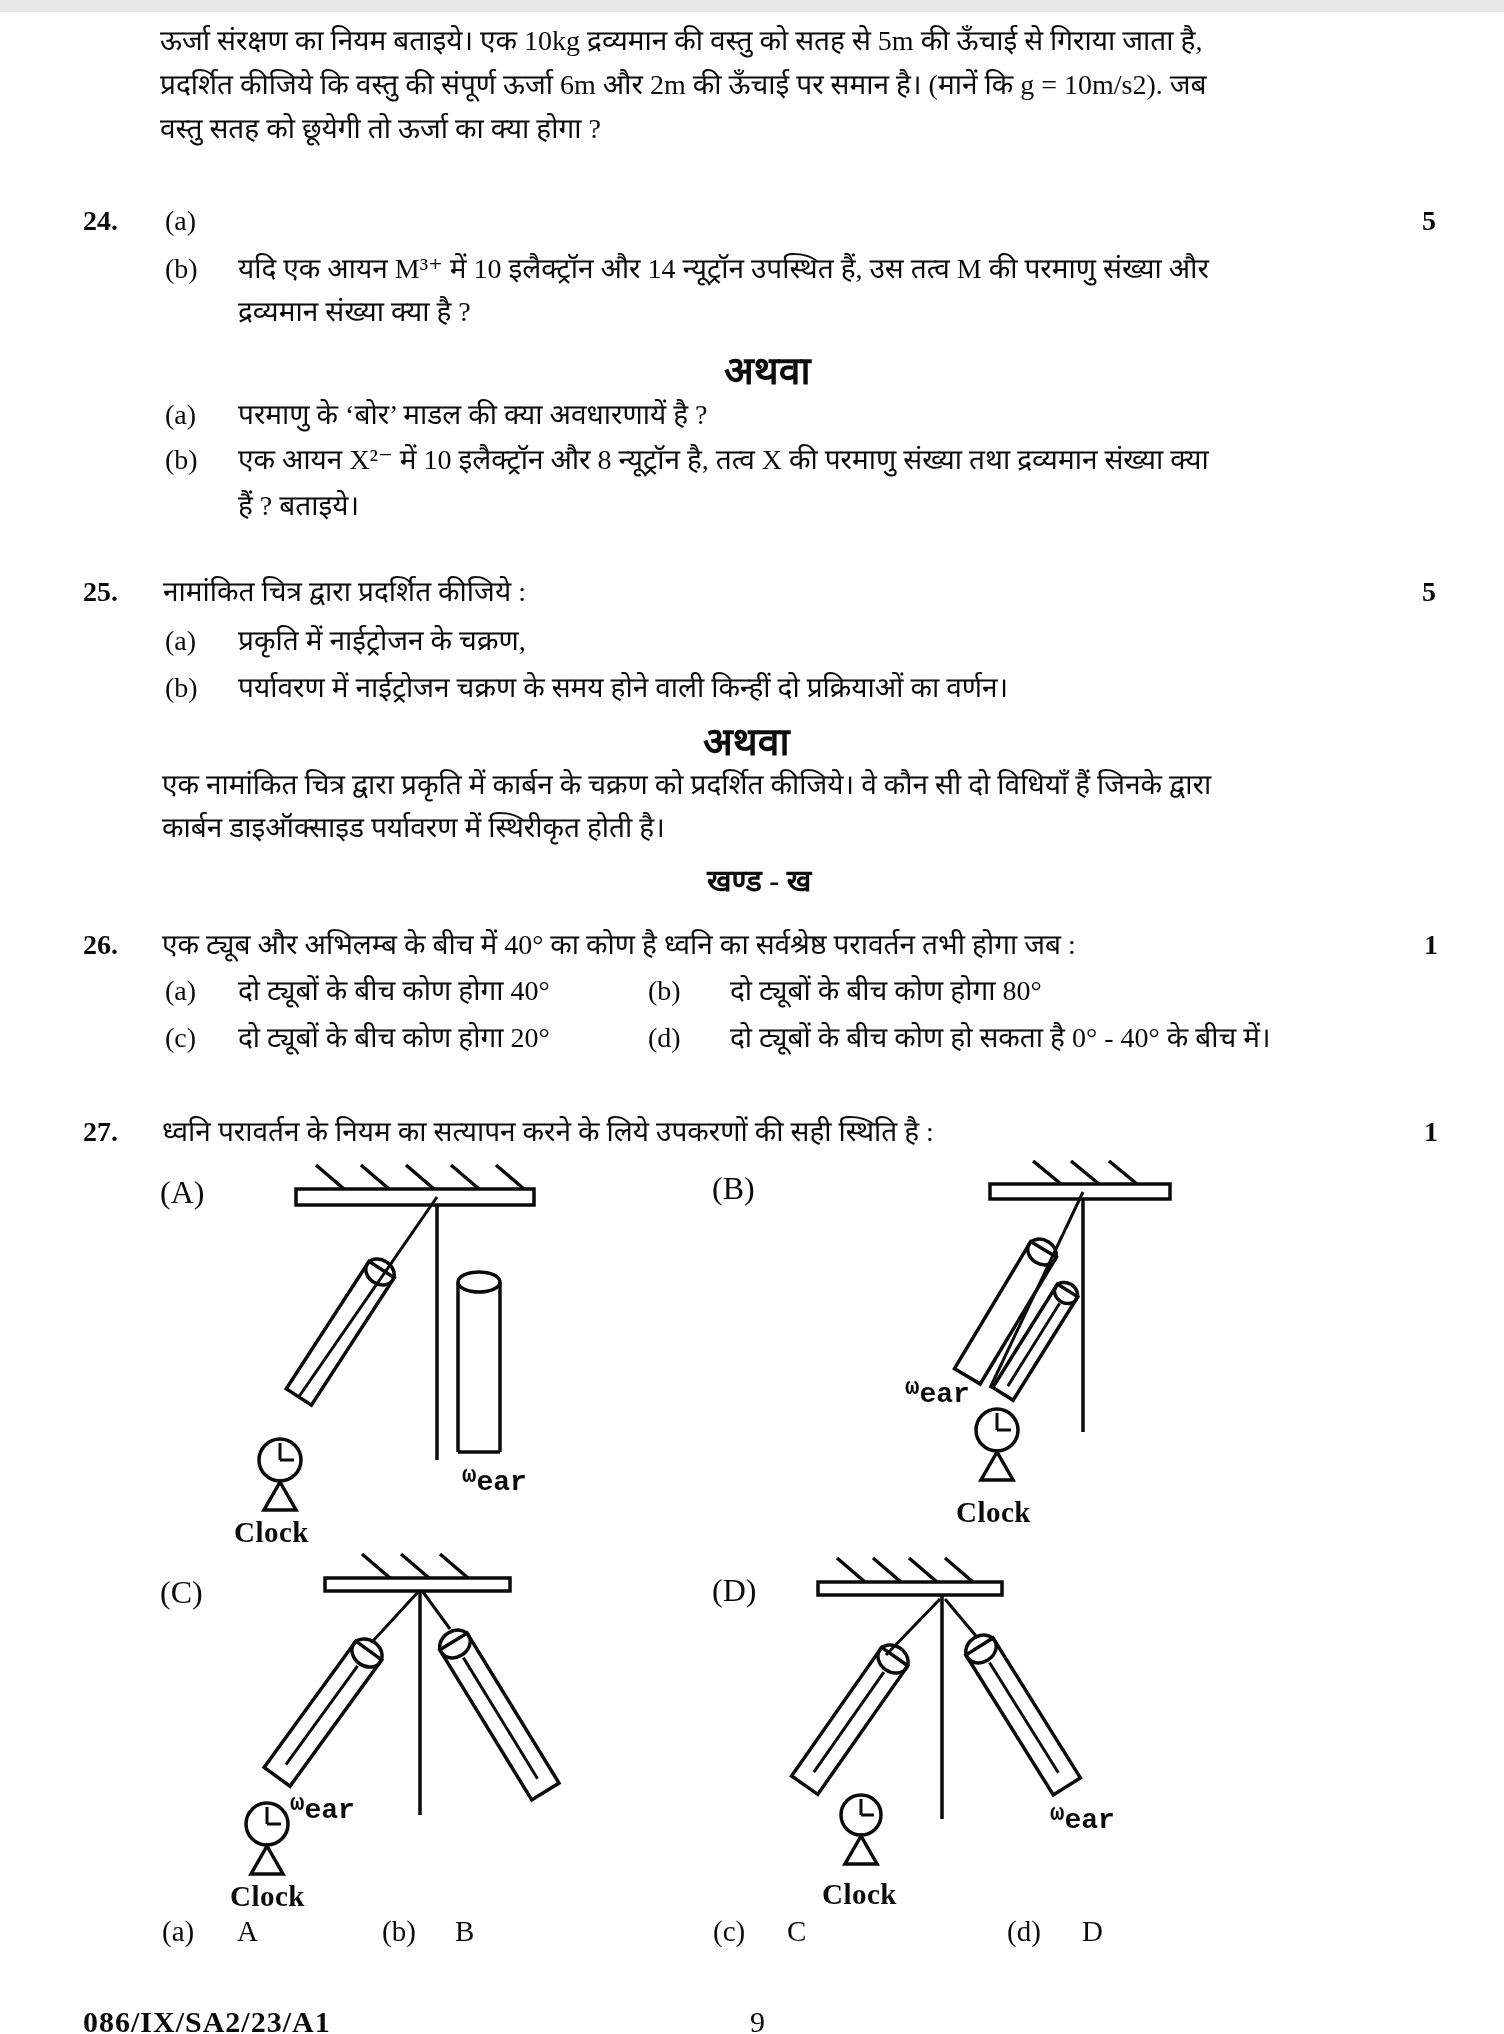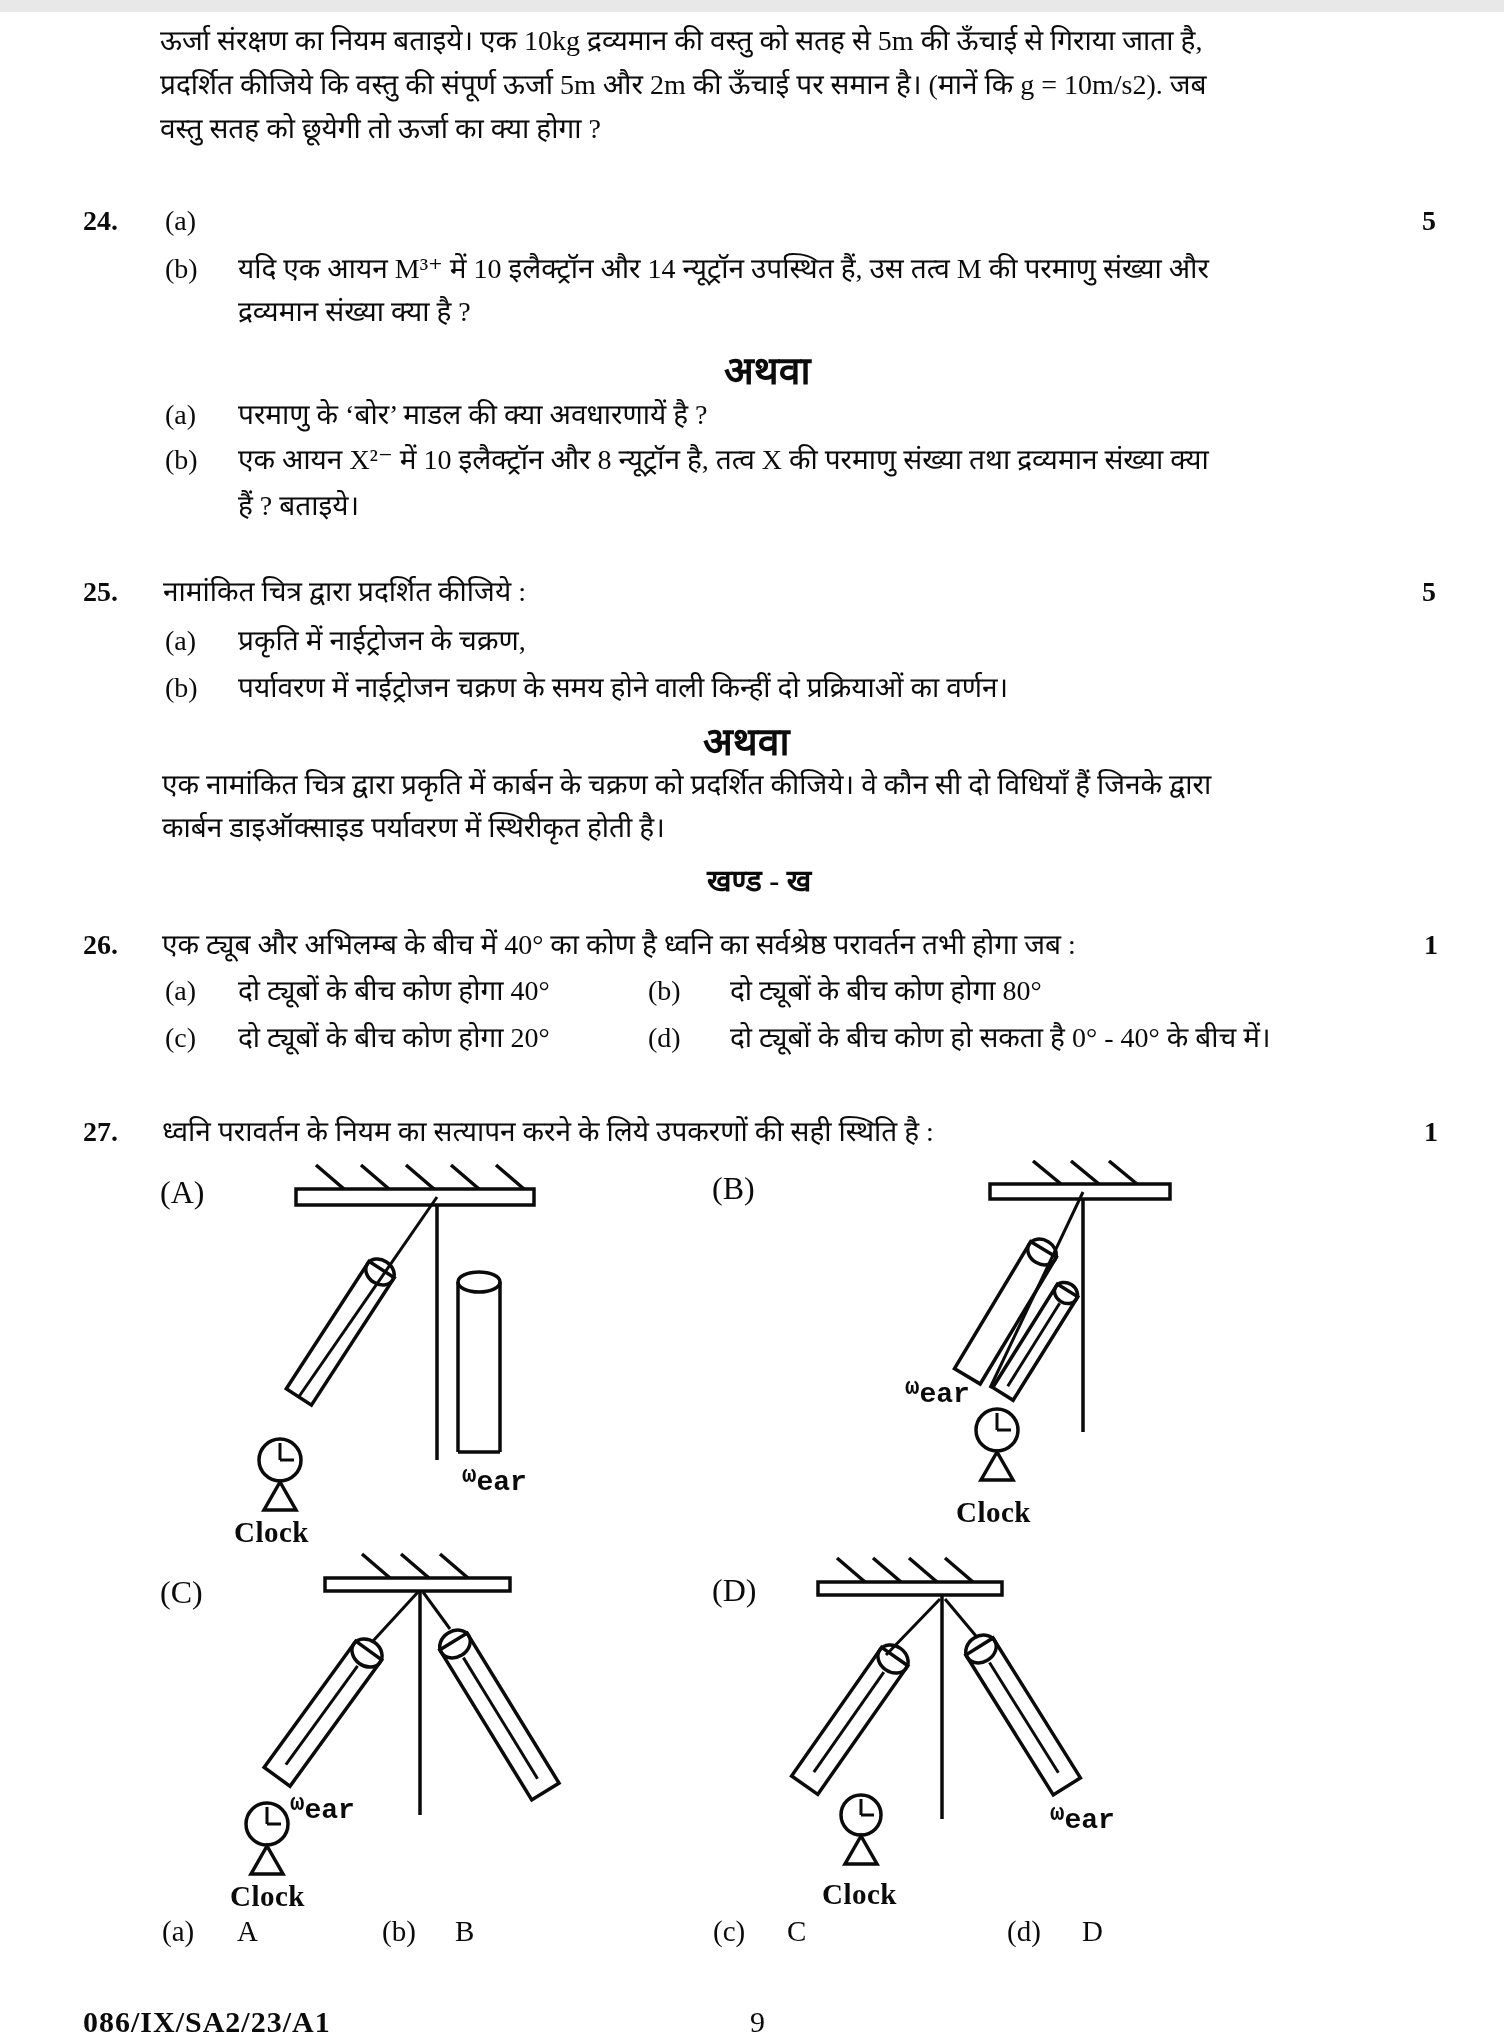--- a/index.html
+++ b/index.html
@@ -28,21 +28,21 @@
   }
   svg .thin{stroke-width:3;}
   svg .bar{fill:#ffffff;}
 </style>
 </head>
 <body>
 
 <div class="page">
 
   <div class="line" style="left:160px; top:12px">ऊर्जा संरक्षण का नियम बताइये।  एक 10kg द्रव्यमान की वस्तु को सतह से 5m की ऊँचाई से गिराया जाता है,</div>
-  <div class="line" style="left:160px; top:56px">प्रदर्शित कीजिये कि वस्तु की संपूर्ण ऊर्जा 5m और 2m की ऊँचाई पर समान है। (मानें कि g = 10m/s2).  जब</div>
+  <div class="line" style="left:160px; top:56px">प्रदर्शित कीजिये कि वस्तु की संपूर्ण ऊर्जा 6m और 2m की ऊँचाई पर समान है। (मानें कि g = 10m/s2).  जब</div>
   <div class="line" style="left:160px; top:100px">वस्तु सतह को छूयेगी तो ऊर्जा का क्या होगा ?</div>
 
   <div class="line bold" style="left:83px;   top:192px">24.</div>
   <div class="line" style="left:165px;  top:192px">(a)</div>
   <div class="line marks" style="left:1422px; top:192px">5</div>
   <div class="line" style="left:165px;  top:240px">(b)</div>
   <div class="line" style="left:238px;  top:240px">यदि एक आयन M³⁺ में 10 इलैक्ट्रॉन और 14 न्यूट्रॉन उपस्थित हैं, उस तत्व M की परमाणु संख्या और</div>
   <div class="line" style="left:238px;  top:283px">द्रव्यमान संख्या क्या है ?</div>
   <div class="line or-label" style="left:724px; top:336px">अथवा</div>
   <div class="line" style="left:165px;  top:386px">(a)</div>

